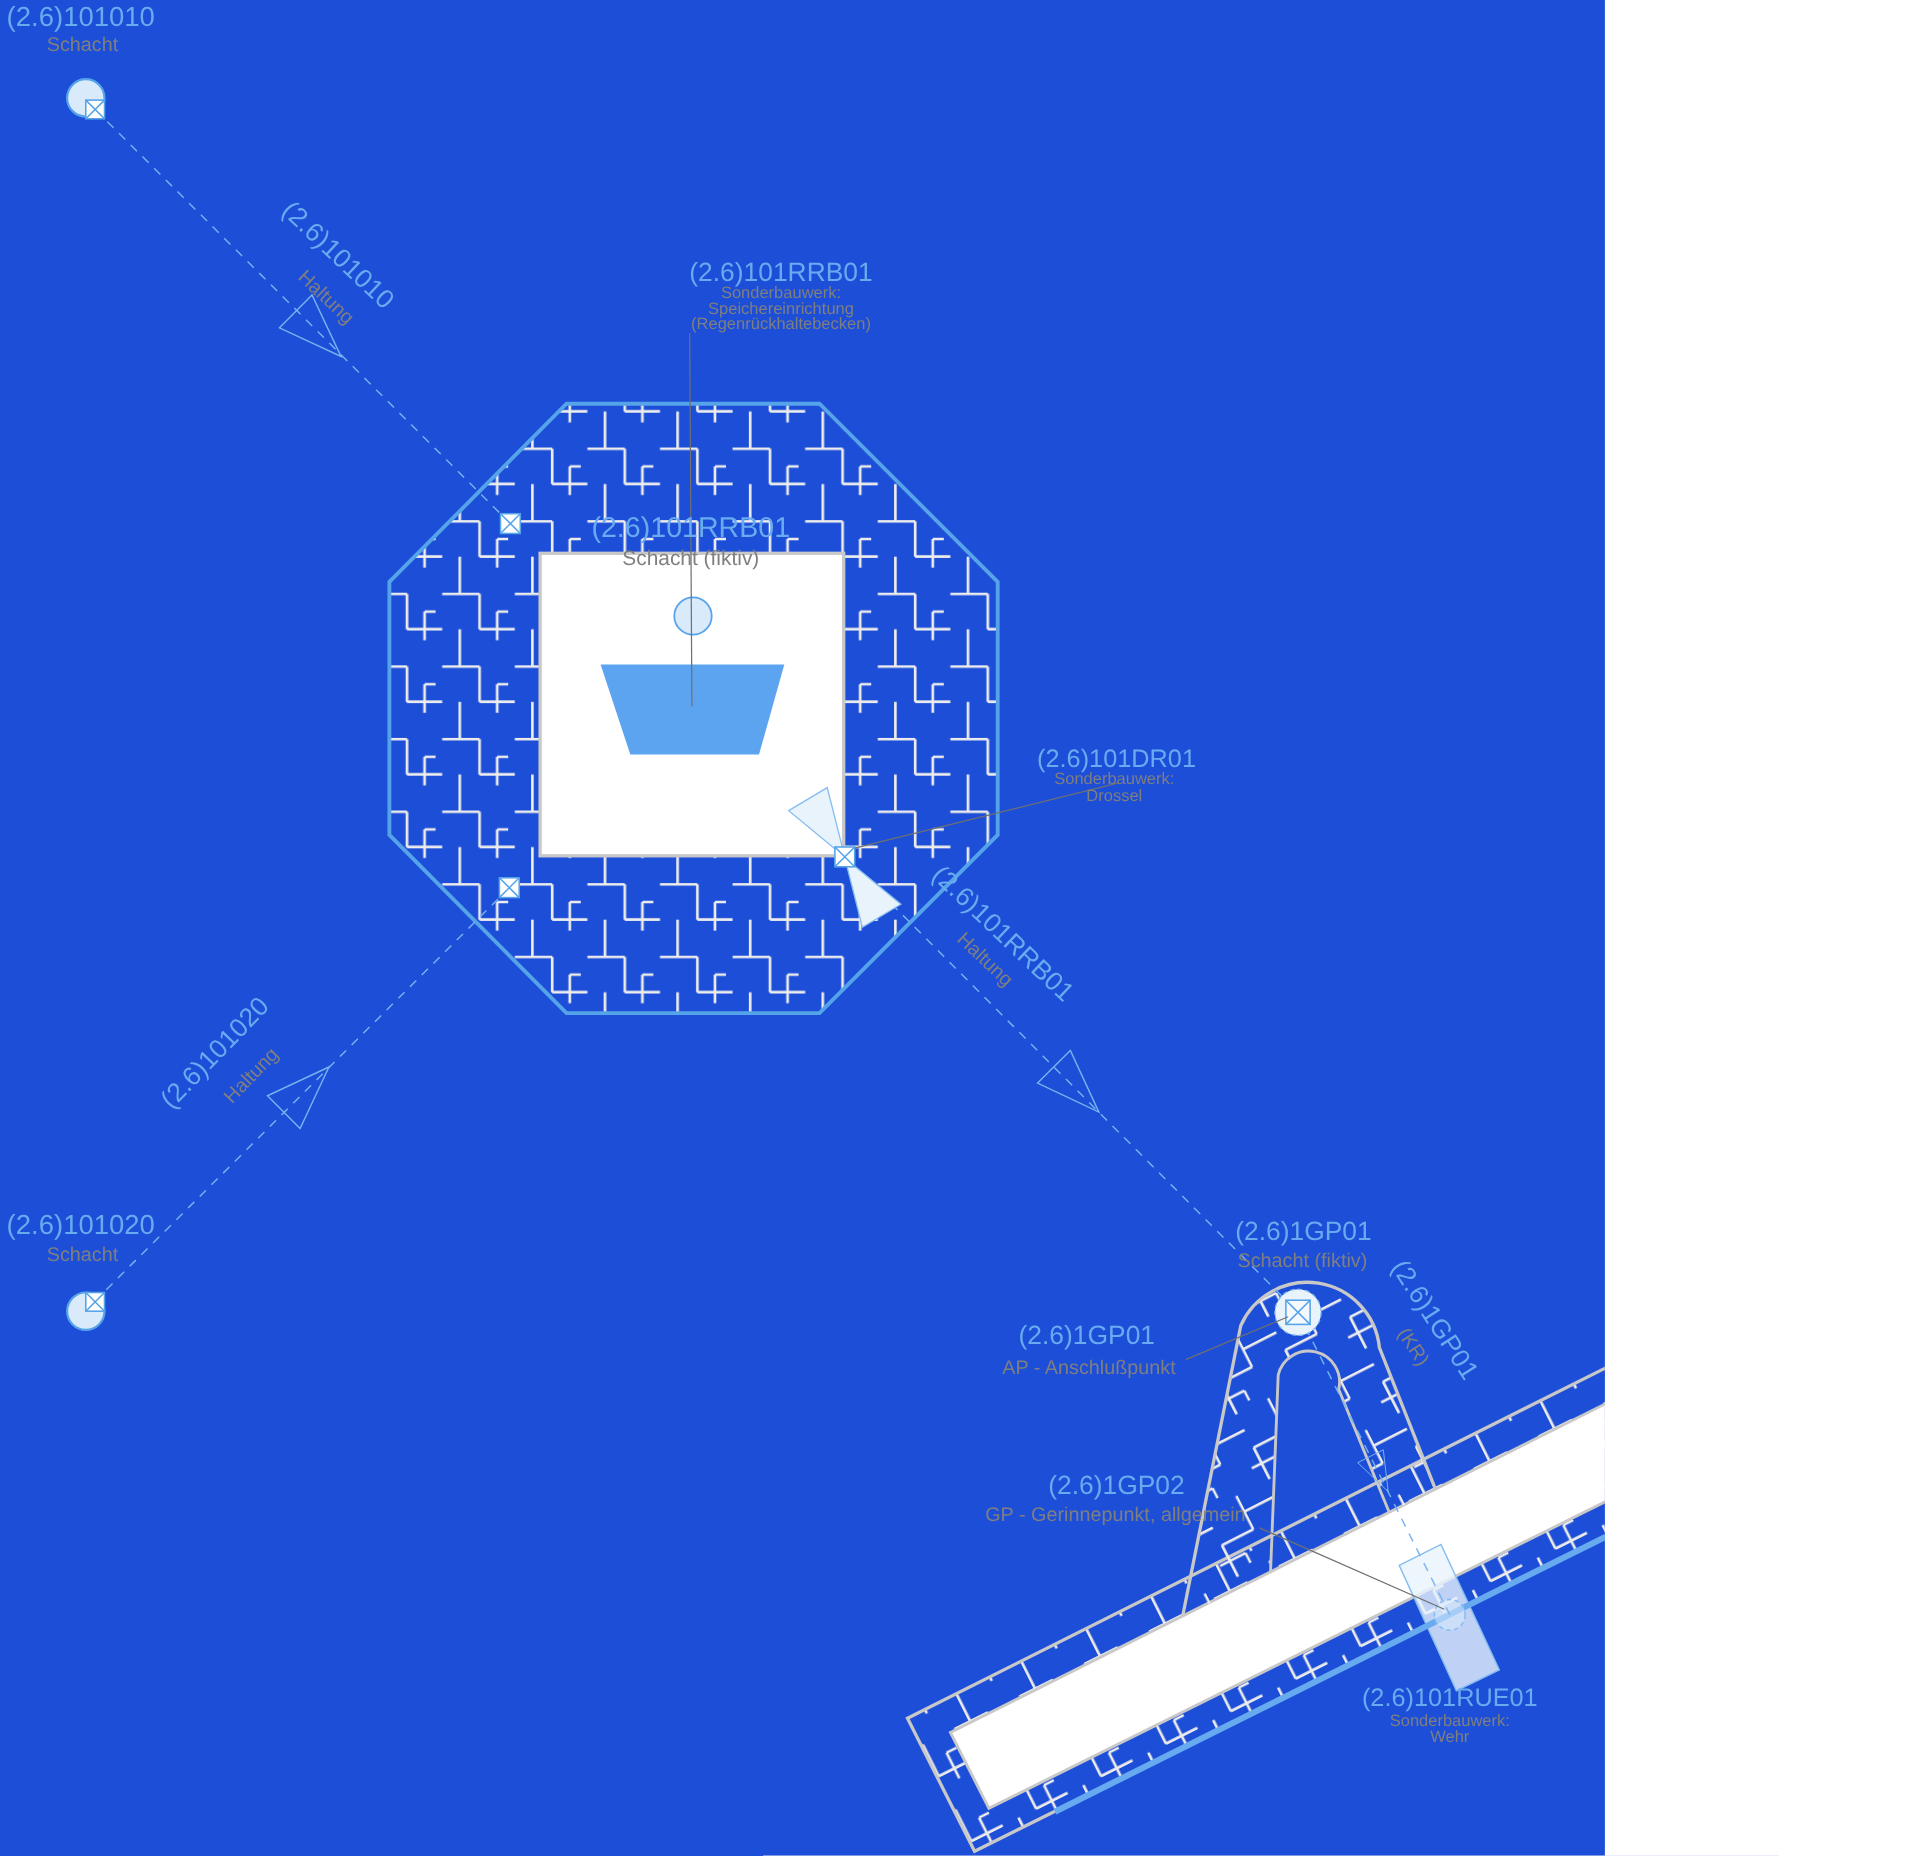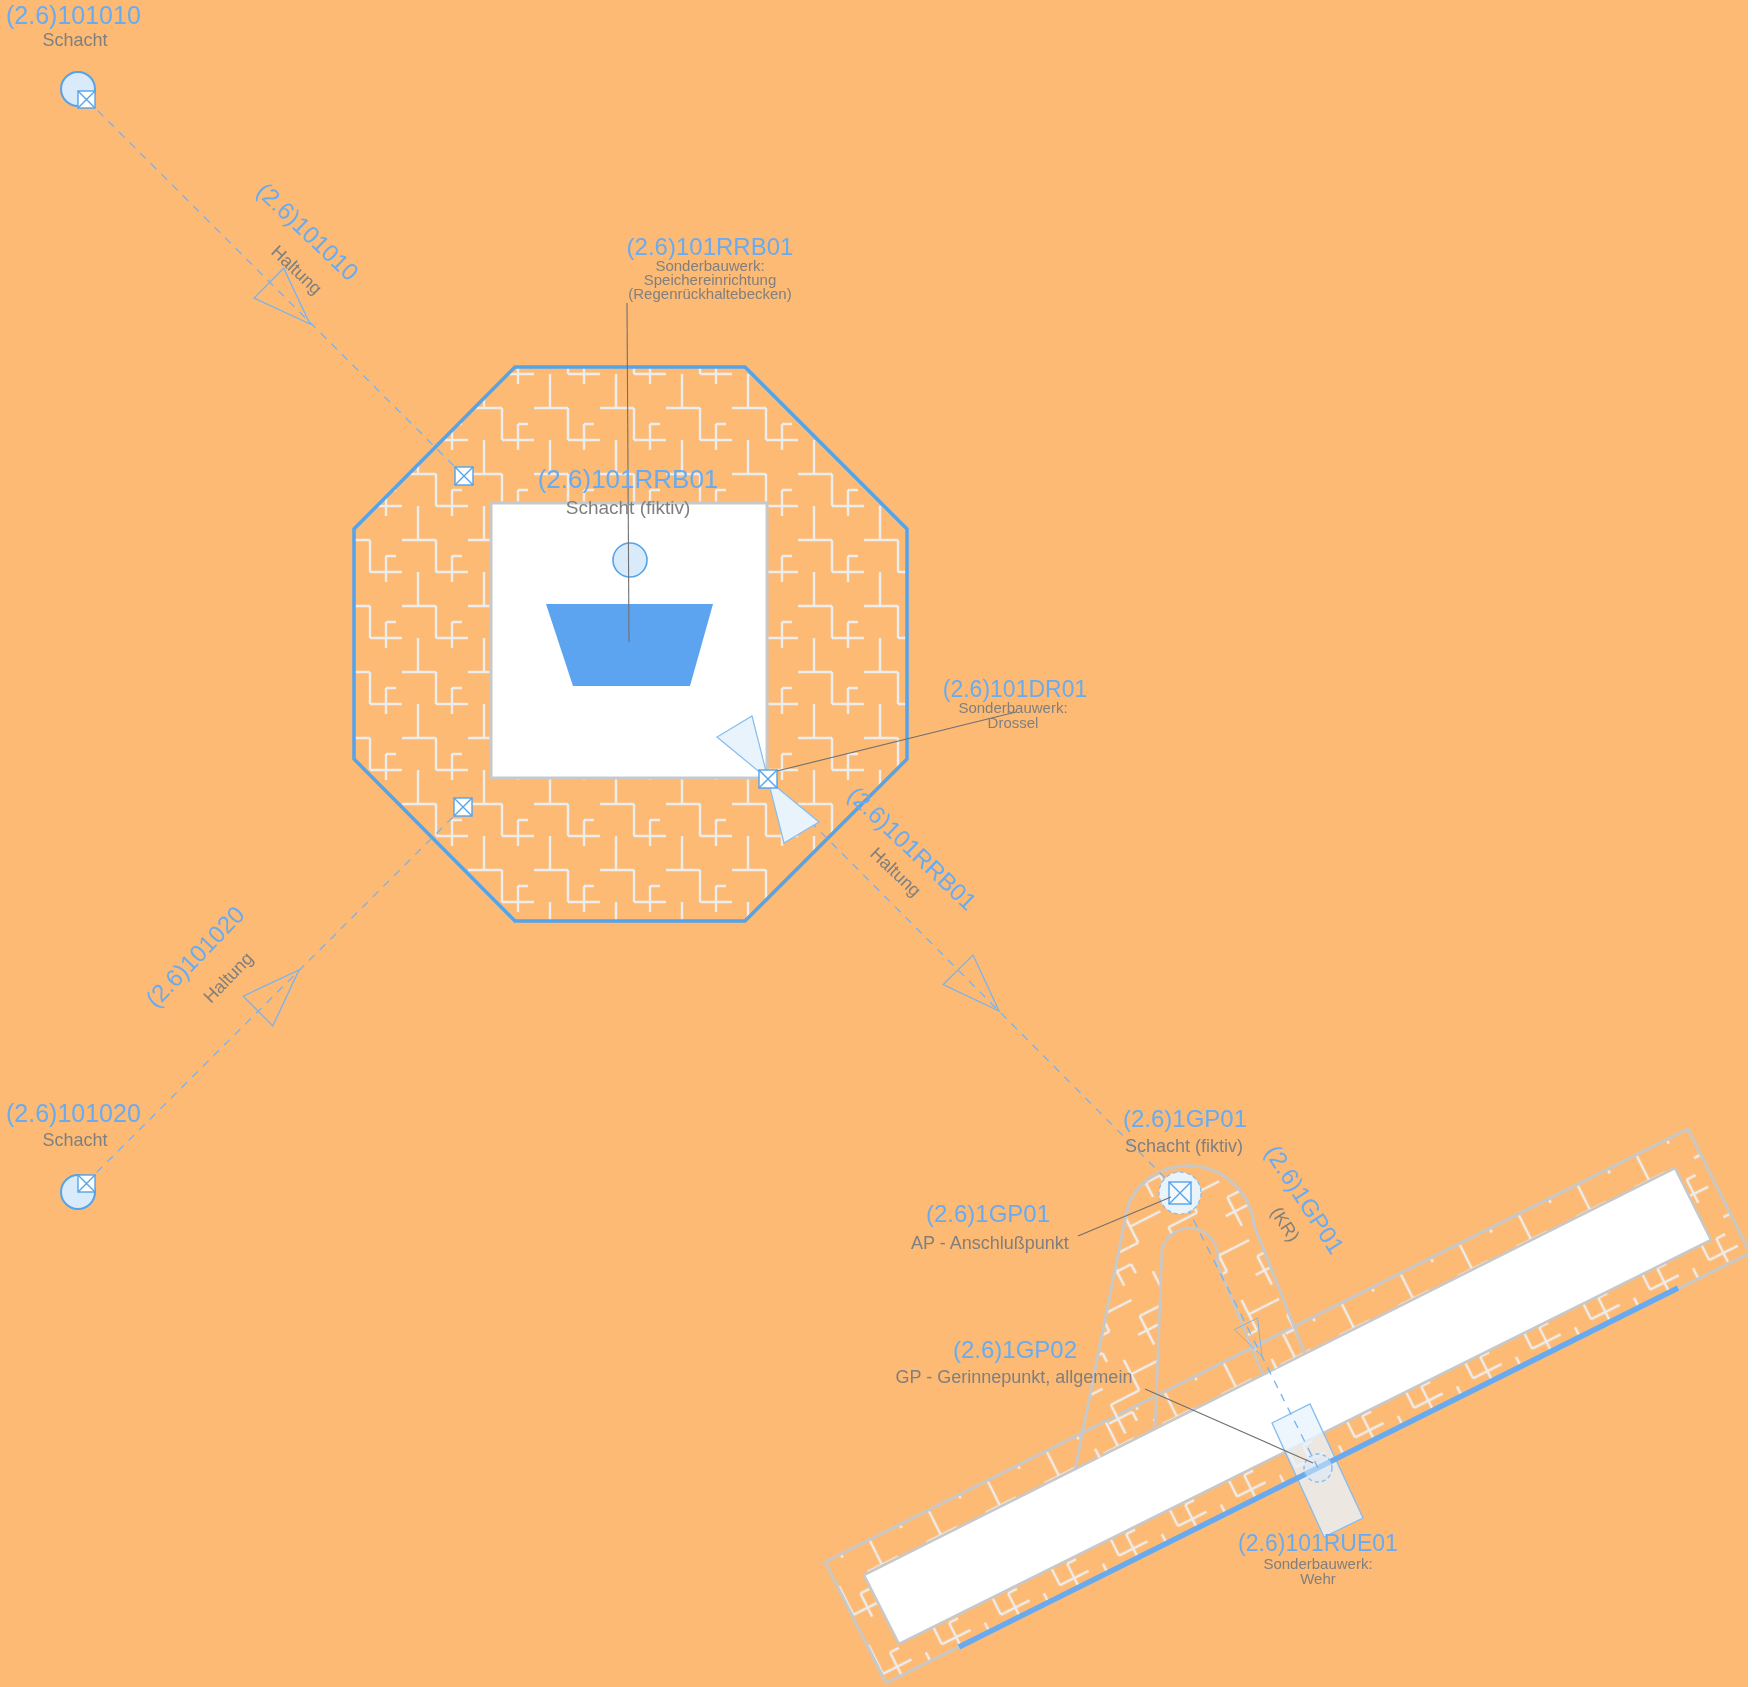--- a/index.html
+++ b/index.html
@@ -1,16 +1,16 @@
 <!DOCTYPE html>
 <html><head>
 <meta charset="utf-8">
 <style>
   html,body{margin:0;padding:0;background:#ffffff;}
-  .stage{position:relative;width:1748px;height:1687px;background:#fdba74;overflow:hidden;
+  .stage{position:relative;width:1459px;height:1687px;background:#1d4ed8;overflow:hidden;
          font-family:"Liberation Sans", sans-serif;}
   svg{display:block;}
   text{font-family:"Liberation Sans", sans-serif;}
   .id-label{fill:#68abf1;}
   .type-label{fill:#7f7f7f;}
 </style>
 </head>
 <body>
 
 <div class="stage">

